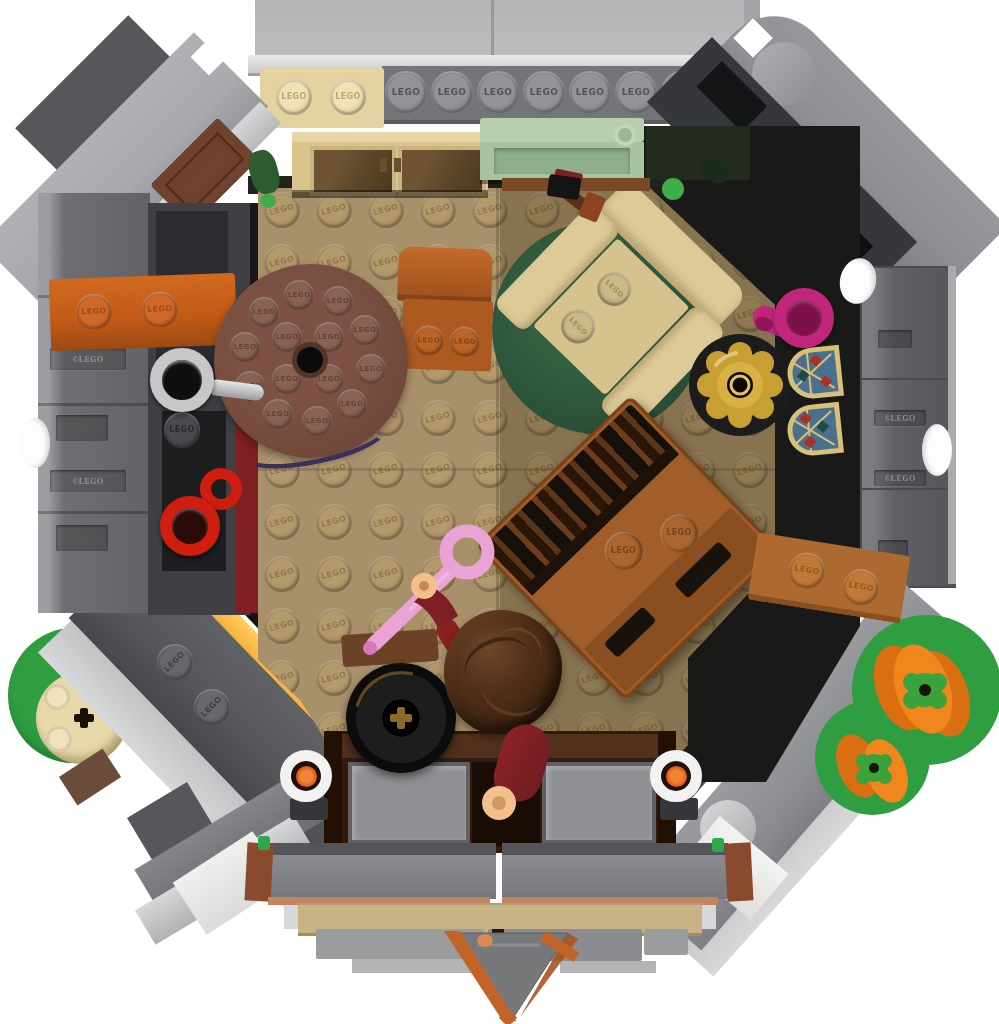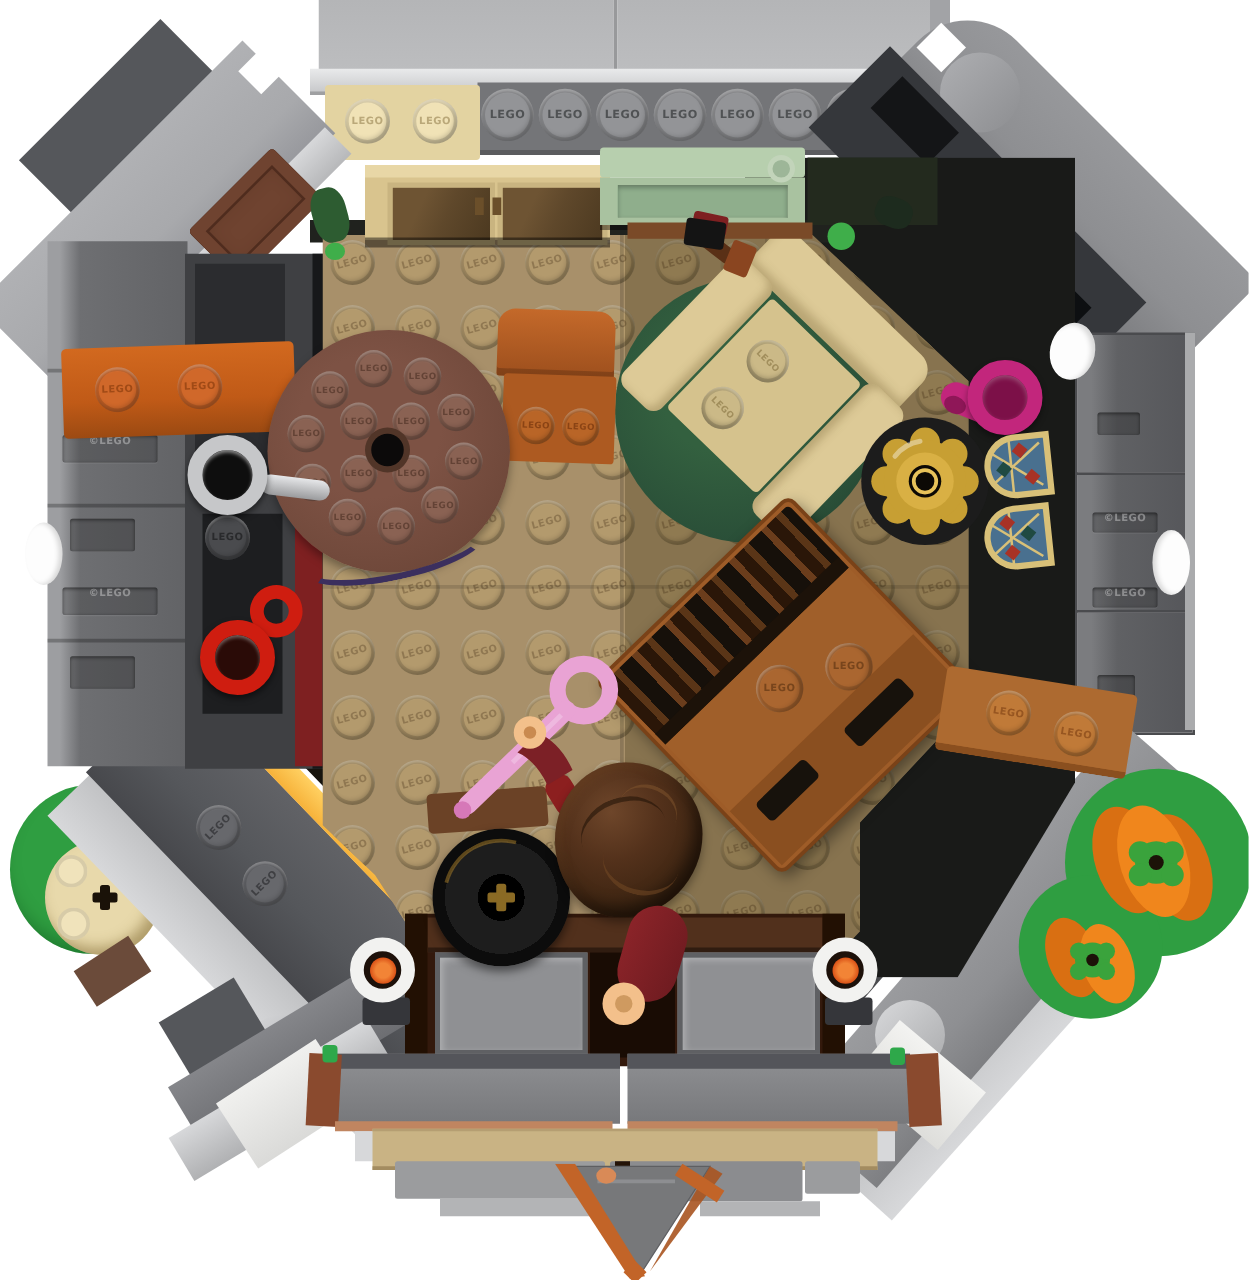--- a/index.html
+++ b/index.html
@@ -2,22 +2,22 @@
 <html style="--background: #ffffff; --roof_panel: #bcbdbf; --roof_panel_edge: #98999b; --silver: #d7d8da; --silver_light: #e9eaeb; --slope_light: #a8a9ac; --slope_mid: #8e8f92; --slope_dark: #55575b; --charcoal: #35373b; --black_part: #141517; --wall_gray: #6e6f72; --wall_gray_light: #9d9ea1; --wall_dark: #3f4043; --wall_recess: #1d1e20; --stud_gray: #939497; --plate_gray: #747578; --floor_tan: #a8906a; --floor_stud: #b39a6d; --floor_dark: #8d7953; --entrance_brown: #33190c; --entrance_trim: #51301c; --doormat: #8f9093; --table_brown: #6f483a; --table_stud: #8a6253; --table_rim_blue: #3b2f5e; --chair_orange: #ad5a21; --chair_orange_dark: #9d4f1d; --cabinet_cream: #e3d3a1; --cabinet_tan: #d9c48e; --glass_brown: #5f482b; --bench_green: #a9c2a0; --bench_green_light: #b7cfae; --bench_green_dark: #8fae8c; --rug_green: #2a4f38; --armchair_cream: #ddca97; --armchair_seat: #d5c28d; --armchair_stud: #cbb987; --book_gold: #c79b2e; --book_black: #12161b; --book_blue: #aecce6; --lamp_gold: #c79f33; --lamp_gold_light: #d9b044; --jug_magenta: #c2267c; --jug_dark: #7c1048; --glass_frame: #d8c078; --glass_blue: #49708f; --glass_red: #a83226; --glass_teal: #1f4a42; --dresser_brown: #9e5c28; --dresser_dark: #7a4218; --books_brown: #46290f; --shelf_nougat: #ad6a30; --barrel_black: #161616; --barrel_gold: #8a6a24; --hair_brown: #4e2e1a; --dark_red: #7c2026; --skin: #f3c08b; --umbrella_pink: #e9a3d4; --umbrella_pink_dark: #d678b8; --bench_yellow: #f6b23a; --stud_orange_warm: #e08428; --mug_silver: #c6c7c9; --mug_red: #cf1d10; --brick_orange: #c05a17; --brick_orange_stud: #d0682a; --green_plate: #2f9e41; --pumpkin: #f0861c; --pumpkin_cap: #3aa33c; --dark_red_strip: #7e2021; --brown_strip: #8a4a2e; --candle_white: #f2f2f0; --flame: #e5531c; --gable_gray: #77787a; --gable_orange: #c26428; --step_tan: #c9b384; --leaf_green: #2d5c31;"><head>
 <meta charset="utf-8">
 <style>
   html,body{margin:0;padding:0;background:#fff;}
   .scene{position:relative;width:999px;height:1024px;overflow:hidden;background:var(--background);font-family:"DejaVu Sans",sans-serif;}
   .a{position:absolute;}
   .r{border-radius:50%;}
   .stud{position:absolute;border-radius:50%;display:flex;align-items:center;justify-content:center;
         box-shadow:inset 0 2px 2px rgba(255,255,255,.28), inset 0 0 0 3px rgba(0,0,0,.13), inset -2px -3px 4px rgba(0,0,0,.22);}
   .stud span{font-weight:700;letter-spacing:.4px;line-height:1;user-select:none;display:block;}
-  .tile{position:absolute;display:flex;align-items:flex-start;justify-content:center;background:rgba(0,0,0,.16);
-        box-shadow:inset 0 1px 3px rgba(0,0,0,.55), 0 1px 0 rgba(255,255,255,.07);border-radius:2px;}
+  .tile{position:absolute;display:flex;align-items:center;justify-content:center;background:rgba(0,0,0,.16);
+        box-shadow:inset 0 1px 3px rgba(0,0,0,.55), 0 1px 0 rgba(255,255,255,.07);border-radius:2px;font-family:Liberation Serif, serif;}
   .tile span{font-size:8px;color:rgba(255,255,255,.35);letter-spacing:.4px;font-weight:700;white-space:nowrap;}
   .recess{position:absolute;background:rgba(0,0,0,.22);box-shadow:inset 0 1px 3px rgba(0,0,0,.5);border-radius:2px;}
   .seam{position:absolute;background:rgba(0,0,0,.26);}
   .panelwall{background:linear-gradient(90deg,#7b7c7f 0 12%,#606164 35%,#55565a);}
   .hair-streak{position:absolute;border-radius:50%;}
 </style>
 </head>
 <body>
 
 <div class="scene">

